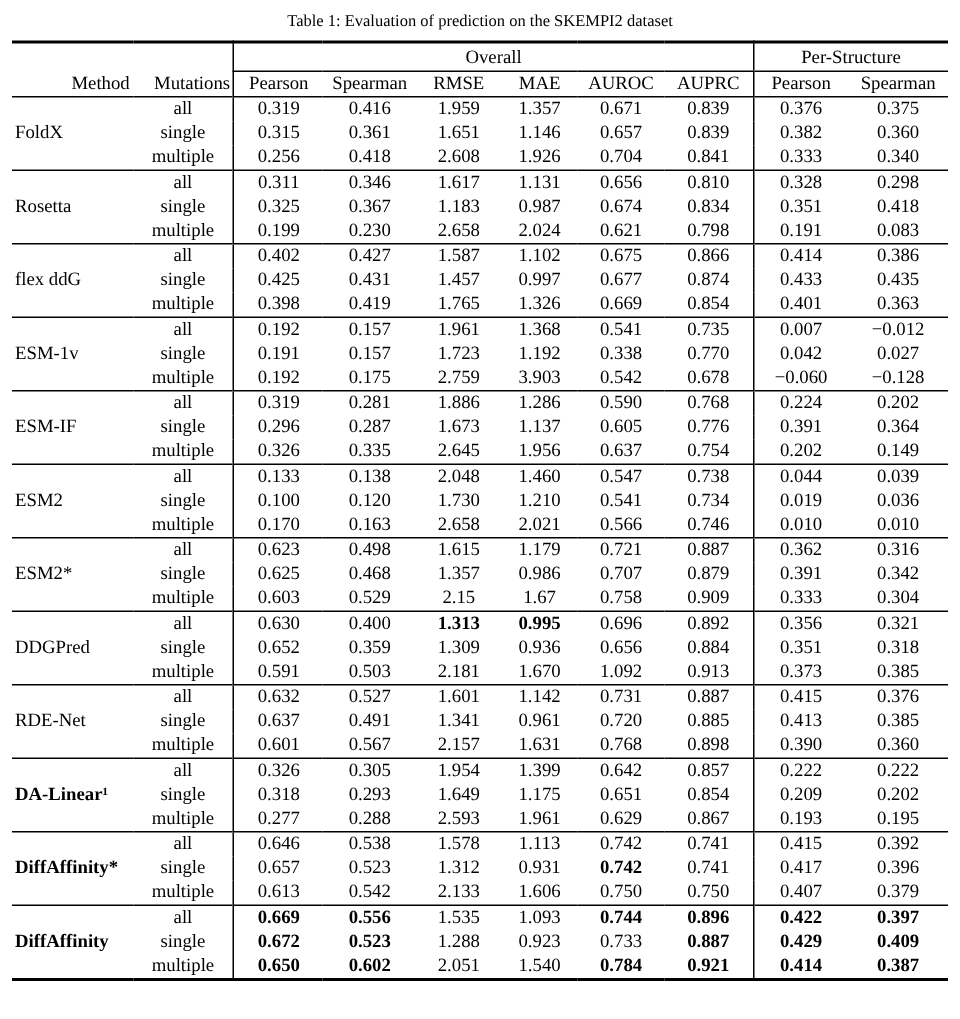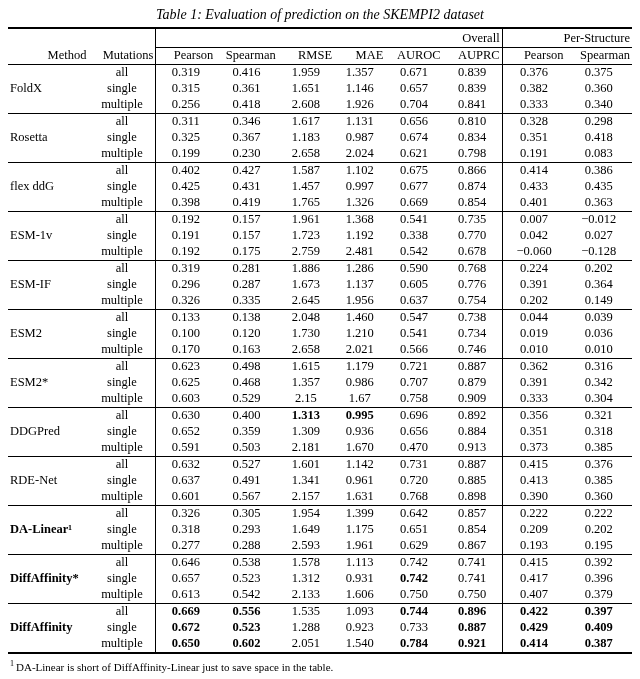--- a/index.html
+++ b/index.html
@@ -2,36 +2,35 @@
 <html><head>
 <meta charset="utf-8">
 <style>
   html, body { margin: 0; padding: 0; background: #ffffff; }
   body {
     width: 640px; height: 679px; overflow: hidden;
     font-family: "Liberation Serif", serif; color: #000;
   }
   .page { padding: 4px 8px 0 8px; }
   .caption {
-    text-align: center; font-size: 14px; line-height: 17px;
+    text-align: center; font-size: 11px; line-height: 17px;
     margin: 2px 0 4px 0;
-    font-style: italic;
   }
   table.tbl {
     border-collapse: collapse; table-layout: fixed; width: 624px;
     border-top: 2px solid #000; border-bottom: 2px solid #000;
     font-size: 12.5px;
   }
   thead { border-bottom: 1px solid #000; }
   th, td {
     font-weight: normal; padding: 0.5px 2px; line-height: 15px;
     white-space: nowrap; overflow: visible;
   }
-  th.group { text-align: right; border-bottom: 1px solid #000; padding-top: 2px; }
-  th.colname { text-align: right; }
+  th.group { text-align: center; border-bottom: 1px solid #000; padding-top: 2px; }
+  th.colname { text-align: center; }
   th.lefthead { text-align: right; vertical-align: bottom; padding-left: 2px; }
   td.method { text-align: left; vertical-align: middle; padding-left: 2px; margin-left: 28px; }
   td.mut { text-align: center; }
   td.num { text-align: center; }
   .vr { border-left: 1px solid #000; }
   tr.gstart td { border-top: 1px solid #000; }
   .b { font-weight: bold; }
   .footnote { font-size: 11px; line-height: 14px; margin: 3px 0 0 2px; }
   .footnote sup { font-size: 8px; margin-right: 2px; }
 </style>
@@ -197,21 +196,21 @@
           <td class="num">0.338</td>
           <td class="num">0.770</td>
           <td class="num vr">0.042</td>
           <td class="num">0.027</td>
         </tr>
         <tr>
           <td class="mut">multiple</td>
           <td class="num vr">0.192</td>
           <td class="num">0.175</td>
           <td class="num">2.759</td>
-          <td class="num">2.481</td>
+          <td class="num">3.903</td>
           <td class="num">0.542</td>
           <td class="num">0.678</td>
           <td class="num vr">−0.060</td>
           <td class="num">−0.128</td>
         </tr>
         <tr class="gstart">
           <td rowspan="3" class="method">ESM-IF</td>
           <td class="mut">all</td>
           <td class="num vr">0.319</td>
           <td class="num">0.281</td>
@@ -334,21 +333,21 @@
           <td class="num">0.884</td>
           <td class="num vr">0.351</td>
           <td class="num">0.318</td>
         </tr>
         <tr>
           <td class="mut">multiple</td>
           <td class="num vr">0.591</td>
           <td class="num">0.503</td>
           <td class="num">2.181</td>
           <td class="num">1.670</td>
-          <td class="num">0.470</td>
+          <td class="num">1.092</td>
           <td class="num">0.913</td>
           <td class="num vr">0.373</td>
           <td class="num">0.385</td>
         </tr>
         <tr class="gstart">
           <td rowspan="3" class="method">RDE-Net</td>
           <td class="mut">all</td>
           <td class="num vr">0.632</td>
           <td class="num">0.527</td>
           <td class="num">1.601</td>
@@ -478,17 +477,14 @@
           <td class="num">2.051</td>
           <td class="num">1.540</td>
           <td class="num b">0.784</td>
           <td class="num b">0.921</td>
           <td class="num vr b">0.414</td>
           <td class="num b">0.387</td>
         </tr>
       </tbody>
   </table>
 
-  <div class="footnote">
-    <sup>1</sup><span>DA-Linear is short of DiffAffinity-Linear just to save space in the table.</span>
-  </div>
 
 </div>
 
 </body></html>

